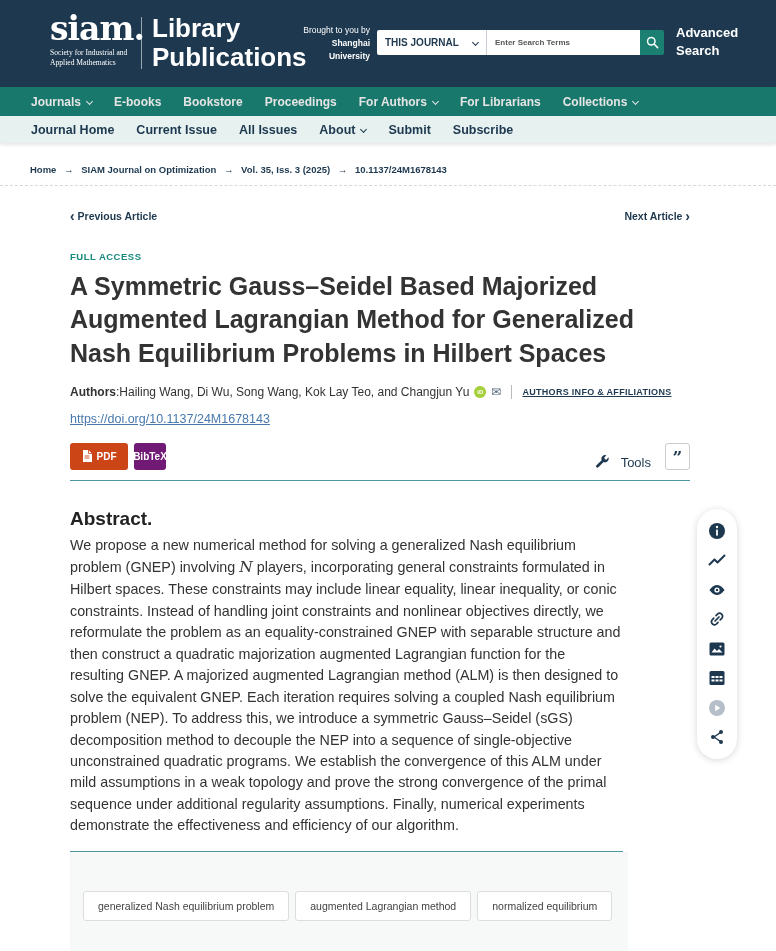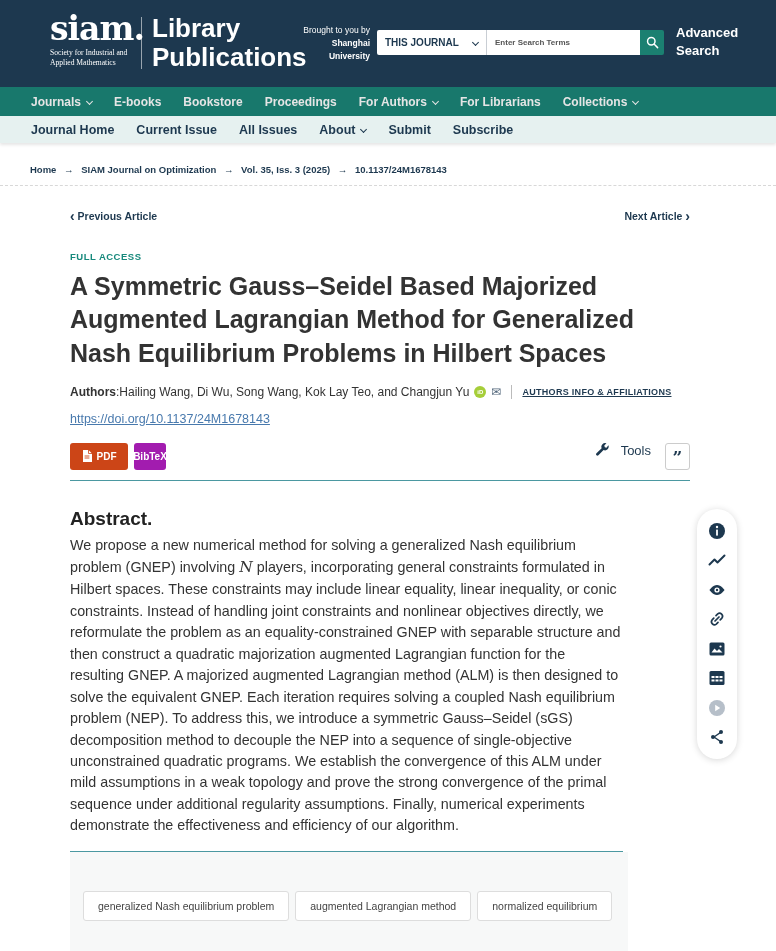--- a/index.html
+++ b/index.html
@@ -50,25 +50,25 @@
   h1.title { margin-top:8px; font-size:25px; line-height:1.33; font-weight:600; color:#333; }
   .authors-row { margin-top:15px; font-size:12px; color:#333; display:flex; align-items:center; flex-wrap:wrap; }
   .authors-label { font-weight:bold; }
   .orcid { display:inline-flex; align-items:center; justify-content:center; width:12px; height:12px; border-radius:50%;
            background:#a6ce39; color:#fff; font-size:6px; font-weight:bold; margin:0 3px 0 5px; cursor:pointer; }
   .mail { color:#55697d; font-size:12px; margin-left:2px; cursor:pointer; }
   .auth-div { width:1px; height:14px; background:#bbb; margin:0 10px; }
   .auth-info { font-size:9px; font-weight:bold; letter-spacing:0.3px; color:#1d384f; text-decoration:underline; cursor:pointer; }
   .doi { display:inline-block; margin-top:13px; font-size:12.5px; color:#4879ad; text-decoration:underline; cursor:pointer; }
 
-  .btn-row { margin-top:16px; display:flex; align-items:flex-start; }
+  .btn-row { margin-top:16px; display:flex; align-items:flex-end; }
   .btn { height:27px; border:none; border-radius:3px; font-family:inherit; font-size:10px; font-weight:bold; color:#fff;
          display:inline-flex; align-items:center; justify-content:center; cursor:pointer; }
   .btn-pdf { width:58px; background:#cc4517; gap:5px; }
-  .btn-bibtex { width:32px; background:#a21caf; margin-left:6px; }
+  .btn-bibtex { width:32px; background:#701a75; margin-left:6px; }
   .btn-row .spacer { flex:1; }
   .tools { display:inline-flex; align-items:center; gap:12px; font-size:13px; color:#1d384f; cursor:pointer; }
   .quote-btn { width:25px; height:27px; margin-left:14px; background:#fff; border:1px solid #ccc; border-radius:3px;
                font-size:17px; font-weight:bold; color:#1d384f; line-height:27px; text-align:center; cursor:pointer;
                font-family:"DejaVu Serif", serif; }
   .rule-teal { border:none; border-top:1.5px solid #4b98a1; margin-top:10px; }
 
   .abstract-h { margin-top:27px; font-size:19px; font-weight:bold; color:#222; }
   .abstract-p { margin-top:5px; width:553px; font-size:14.3px; line-height:1.5; color:#333; }
   .math-n { font-family:"DejaVu Serif", serif; font-style:italic; font-size:15.5px; }

